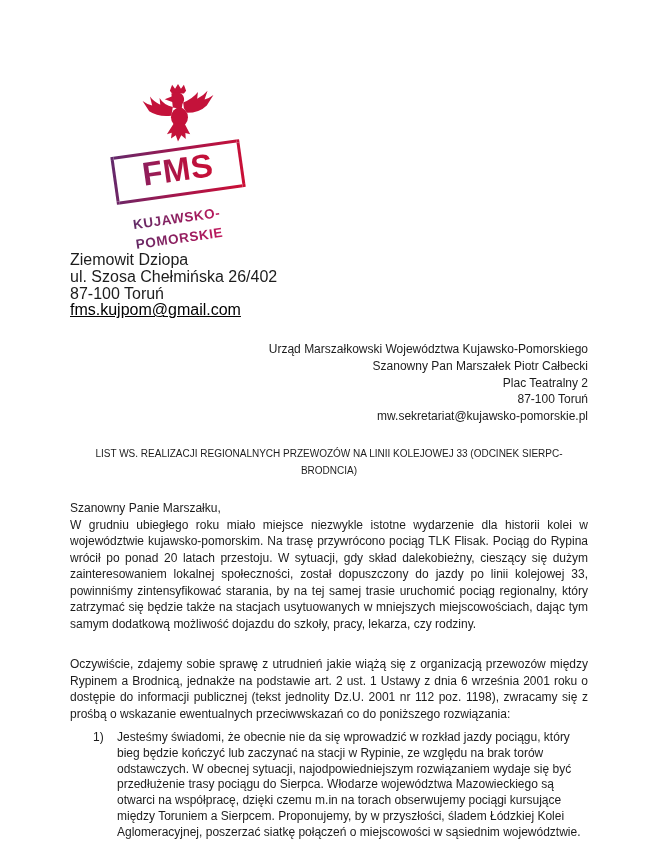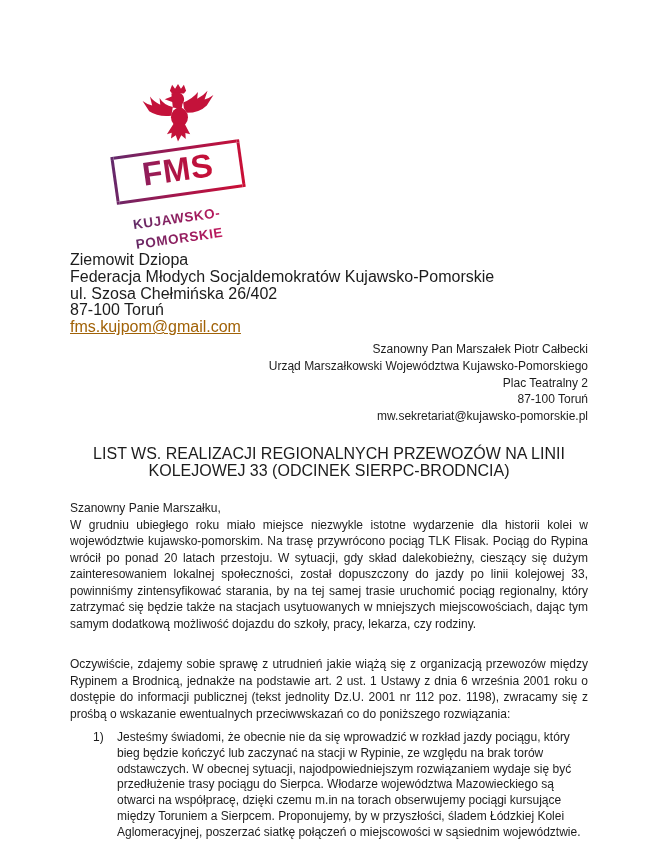--- a/index.html
+++ b/index.html
@@ -31,26 +31,26 @@
       -webkit-text-fill-color:transparent;color:transparent;
     }
     .logo-region{
       background:linear-gradient(100deg,#5e2b66 0%,#8a2060 45%,#c2175b 100%);
       -webkit-background-clip:text;background-clip:text;
       -webkit-text-fill-color:transparent;color:transparent;
     }
   }
   
   .sender{position:absolute;left:70px;top:252px;font-size:16px;line-height:16.8px;}
-  .email-link{color:#a16207;text-decoration:underline;cursor:pointer;}
+  .email-link{color:#000000;text-decoration:underline;cursor:pointer;}
   .recipient{position:absolute;left:70px;right:67px;top:341px;font-size:12px;line-height:16.8px;text-align:right;}
   
   .subject{
     position:absolute;left:70px;right:67px;top:445px;
-    font-size:16px;line-height:17px;text-align:center;
+    font-size:10px;line-height:17px;text-align:center;
   }
   
   .letter-body{position:absolute;left:70px;top:500px;width:518px;font-size:12px;line-height:16.5px;}
   .salutation{margin:0;}
   .para{margin:0;text-align:justify;}
   .para + .para{margin-top:24px;}
   .list{margin-top:8px;}
   .list-item{display:flex;padding-left:23px;line-height:15.8px;}
   .marker{flex:0 0 24px;}
   .li-text{flex:1;text-align:left;}
@@ -77,34 +77,33 @@
       <div>KUJAWSKO-</div>
       <div>POMORSKIE</div>
     </div>
   </div>
 
   <div class="sender">
     <div>
 
         <div class="sender-line">Ziemowit Dziopa</div>
 
-        <div class="sender-line">Federacja Młodych Socjaldemokratów Kujawsko-Pomorskie</div>
 
         <div class="sender-line">ul. Szosa Chełmińska 26/402</div>
 
         <div class="sender-line">87-100 Toruń</div>
       </div>
     <a class="email-link" href="#">fms.kujpom@gmail.com</a>
   </div>
 
   <div class="recipient">
 
+      <div class="recipient-line">Urząd Marszałkowski Województwa Kujawsko-Pomorskiego</div>
+
       <div class="recipient-line">Szanowny Pan Marszałek Piotr Całbecki</div>
-
-      <div class="recipient-line">Urząd Marszałkowski Województwa Kujawsko-Pomorskiego</div>
 
       <div class="recipient-line">Plac Teatralny 2</div>
 
       <div class="recipient-line">87-100 Toruń</div>
 
       <div class="recipient-line">mw.sekretariat@kujawsko-pomorskie.pl</div>
     </div>
 
   <div class="subject">LIST WS. REALIZACJI REGIONALNYCH PRZEWOZÓW NA LINII KOLEJOWEJ 33 (ODCINEK SIERPC-BRODNCIA)</div>
 

